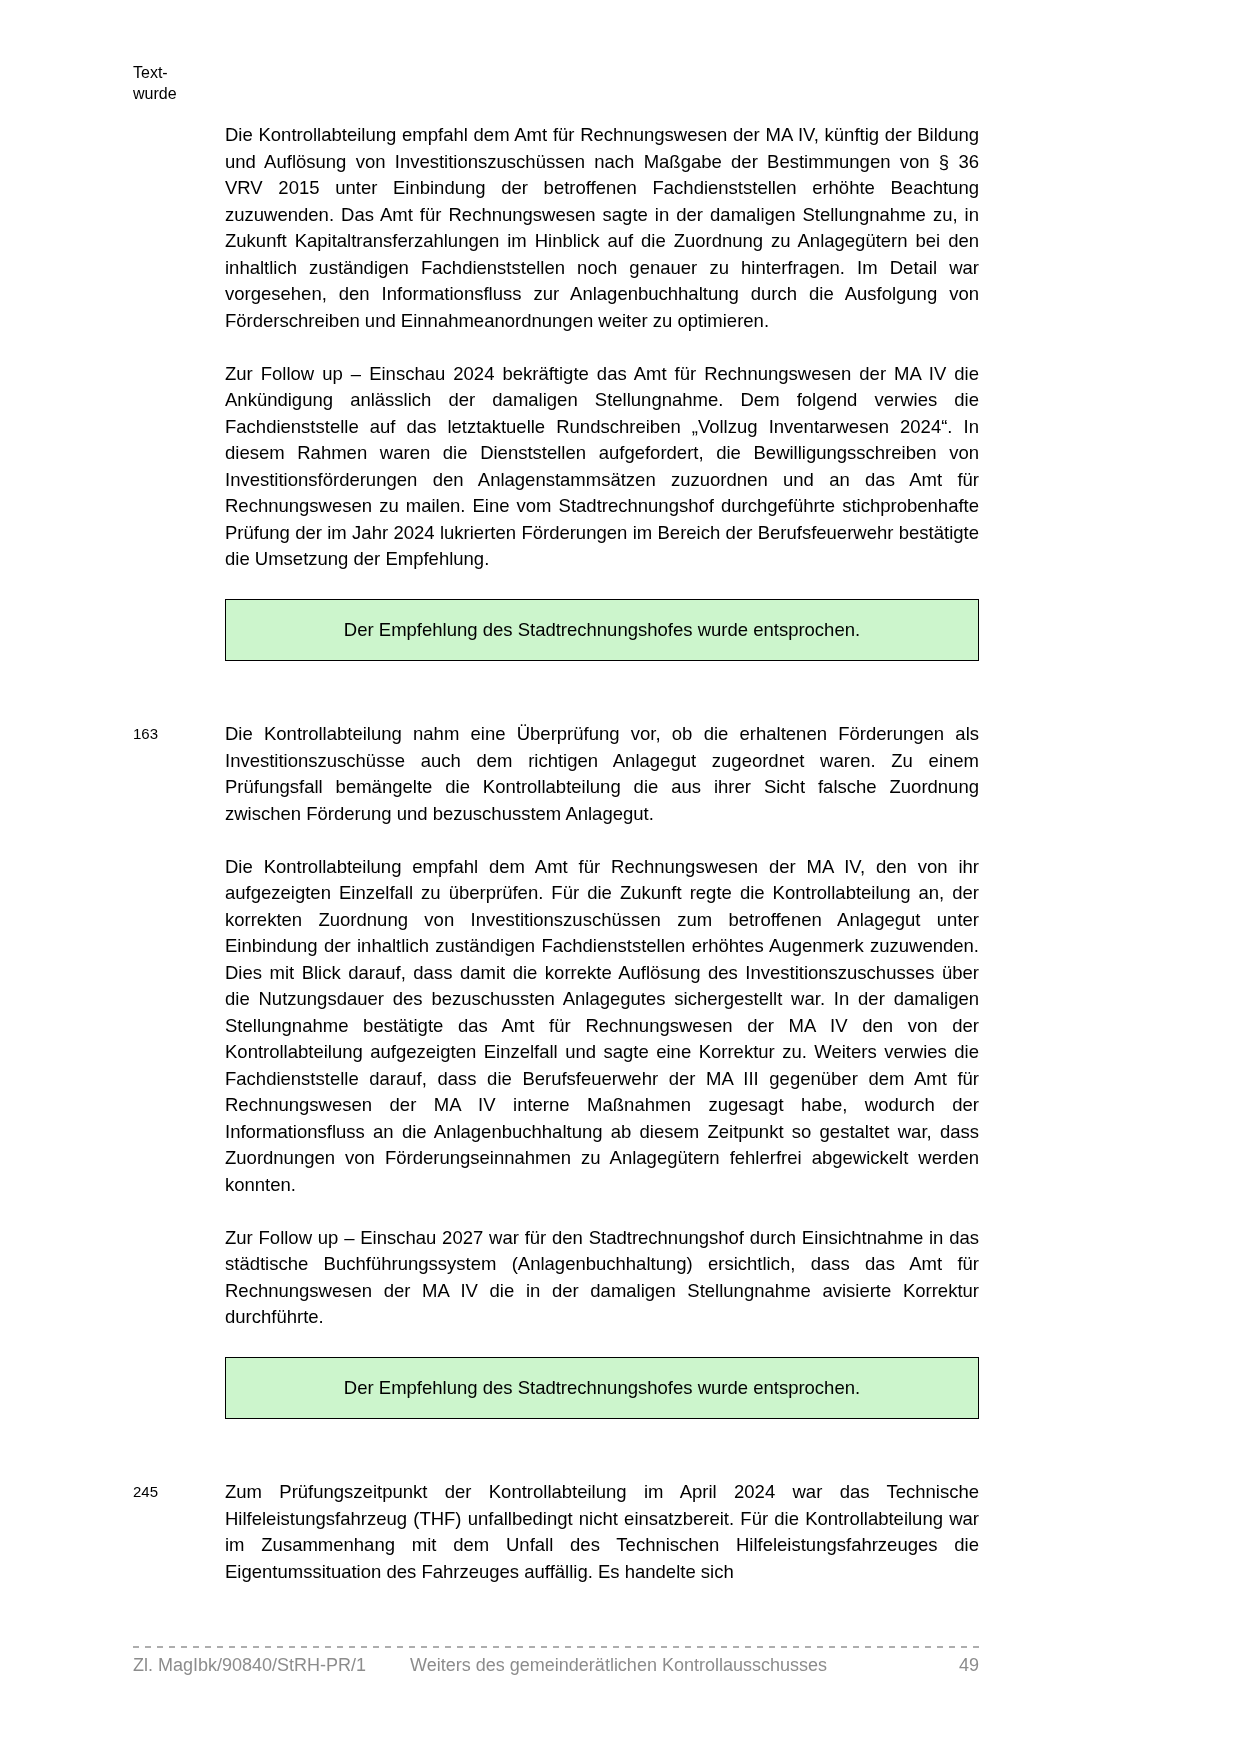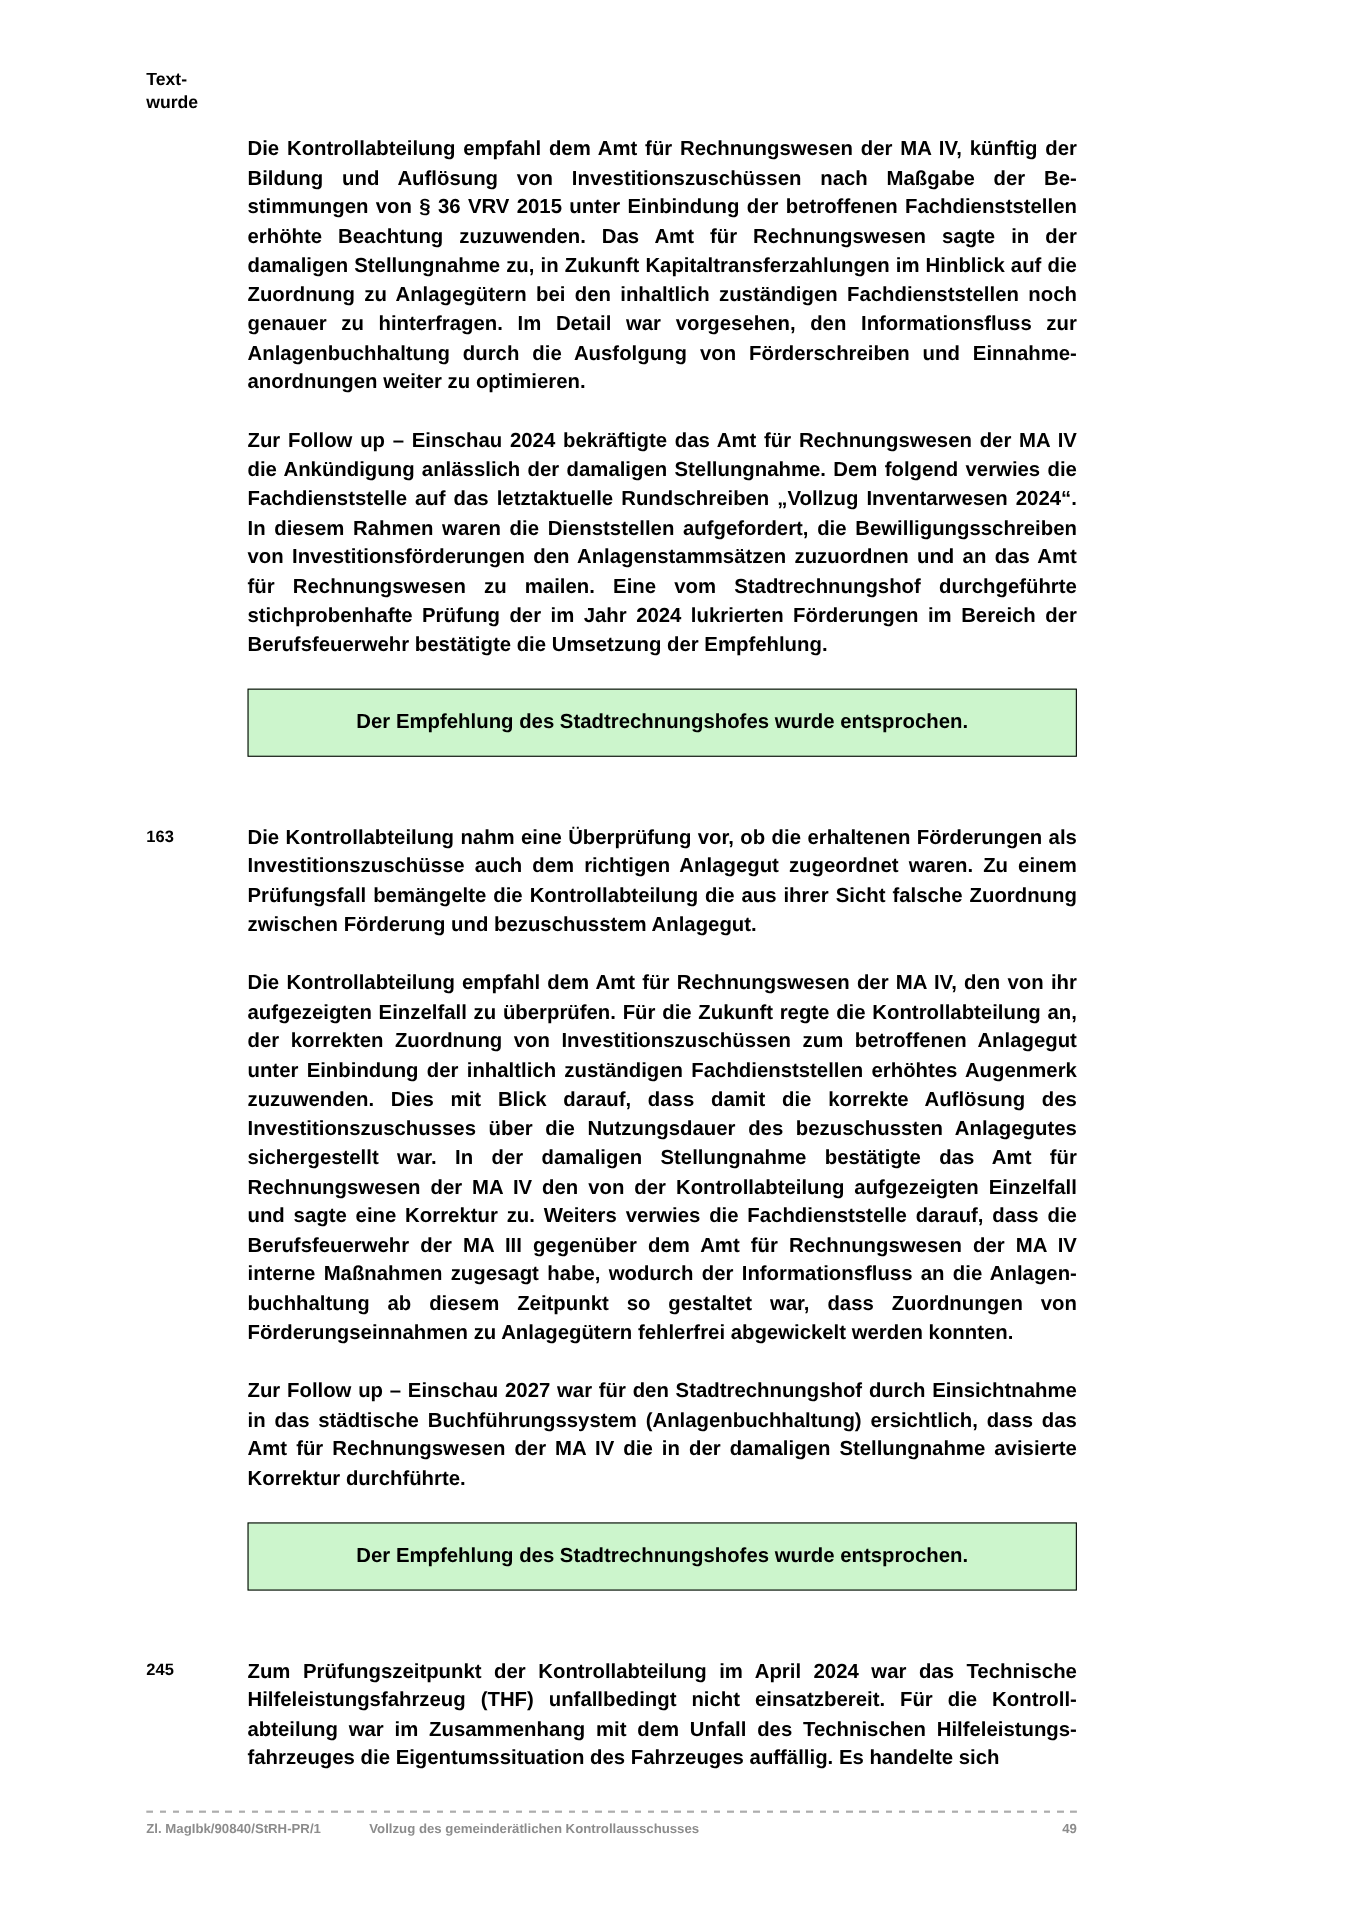--- a/index.html
+++ b/index.html
@@ -1,15 +1,15 @@
 <!DOCTYPE html>
 <html lang="de" style="--box-bg: #ccf5cc; --box-border: #000000; --footer-color: #8c8c8c;"><head>
 <meta charset="utf-8">
 <style>
-  * { box-sizing: border-box; font-weight: bold; }
+  * { box-sizing: border-box; }
   html, body { margin: 0; padding: 0; background: #ffffff; }
 
   .page {
     position: relative;
     width: 1241px;
     height: 1754px;
     margin: 0 auto;
     background: #ffffff;
     font-family: "Liberation Sans", sans-serif;
     color: #000000;
@@ -72,21 +72,21 @@
 
   .footer-line {
     height: 2px;
     background: repeating-linear-gradient(90deg, #adadad 0 6px, transparent 6px 12px);
   }
 
   .footer-row {
     display: flex;
     align-items: flex-start;
     margin-top: 7px;
-    font-size: 12px;
+    font-size: 18px;
     color: var(--footer-color, #8c8c8c);
   }
 
   .footer-title { margin-left: 44px; }
   .footer-page  { margin-left: auto; }
 </style>
 </head>
 <body>
 
 <div class="page">
@@ -120,18 +120,18 @@
       <div class="tz-number">245</div>
       <p class="para">Zum Prüfungszeitpunkt der Kontrollabteilung im April 2024 war das Technische Hilfeleistungsfahrzeug (THF) unfallbedingt nicht einsatzbereit. Für die Kontroll­abteilung war im Zusammenhang mit dem Unfall des Technischen Hilfeleistungs­fahrzeuges die Eigentumssituation des Fahrzeuges auffällig. Es handelte sich</p>
     </section>
 
   </main>
 
   <footer class="footer">
     <div class="footer-line"></div>
     <div class="footer-row">
       <span>Zl. MagIbk/90840/StRH-PR/1</span>
-      <span class="footer-title">Vollzug des gemeinderätlichen Kontrollausschusses</span>
+      <span class="footer-title">Weiters des gemeinderätlichen Kontrollausschusses</span>
       <span class="footer-page">49</span>
     </div>
   </footer>
 
 </div>
 
 </body></html>

